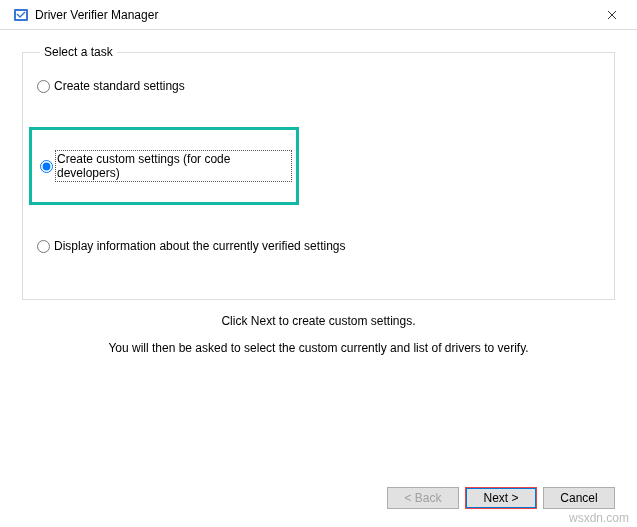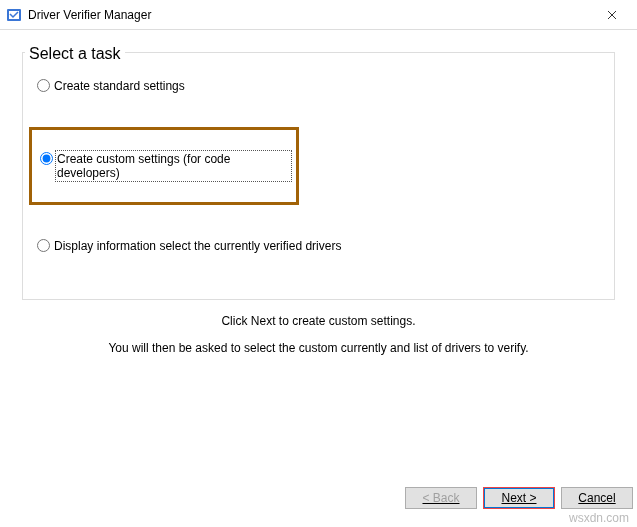--- a/index.html
+++ b/index.html
@@ -12,21 +12,21 @@
       width: 637px;
       height: 527px;
       overflow: hidden;
       position: relative;
     }
     .titlebar {
       height: 30px;
       border-bottom: 1px solid #ddd;
       display: flex;
       align-items: center;
-      padding: 0 2px 0 6px;
+      padding: 0 2px 0 13px;
     }
     .titlebar-icon {
       width: 16px; height: 16px;
       margin-right: 6px;
       display: inline-flex;
       align-items: center;
       justify-content: center;
     }
     .titlebar-title { flex: 1; }
     .close-btn {
@@ -40,57 +40,57 @@
     }
     .fieldset {
       border: 1px solid #ddd;
       padding: 20px 12px 36px 12px;
       position: relative;
       margin-top: 6px;
     }
     .legend {
       position: absolute;
       top: -8px;
-      left: 2px;
+      left: 17px;
       background: #fff;
       padding: 0 4px;
-      font-size: 16px;
+      font-size: 12px;
     }
     .radio-row {
       display: flex;
+      align-items: center;
       margin: 6px 0 54px 0;
     }
     .radio-row:last-of-type { margin-bottom: 10px; }
     .radio-row input[type="radio"] {
       margin: 0 4px 0 2px;
       width: 13px; height: 13px;
     }
     .radio-label {
       cursor: default;
     }
     .highlight-box {
-      border: 3px solid #a16207;
+      border: 3px solid #14b8a6;
       padding: 22px 6px;
       margin: -20px -3px 34px -6px;
       width: 270px;
     }
     .highlight-box .radio-row { margin: 0; }
     .dotted { outline: 1px dotted #555; outline-offset: 1px; }
     .instructions {
       margin: 10px 6px 0 6px;
       line-height: 1.9;
     }
     .instructions p { margin: 4px 0; text-align: center; }
     .button-bar {
       position: absolute;
-      right: 4px;
+      right: 22px;
       bottom: 18px;
       display: flex;
       gap: 6px;
-      text-decoration: underline;
     }
     .btn {
       min-width: 72px;
       height: 22px;
       border: 1px solid #adadad;
       background: #e1e1e1;
       font-family: inherit;
       font-size: 12px;
       padding: 0 10px;
       display: inline-flex;
@@ -149,21 +149,21 @@
       <div class="radio-row">
         <input type="radio" name="task" checked="" style="">
         <span class="radio-label dotted">Create custom settings (for code developers)</span>
       </div>
     </div>
 
 
 
     <div class="radio-row" style="margin-bottom:10px">
       <input type="radio" name="task" style="">
-      <span class="radio-label">Display information select the currently verified drivers</span>
+      <span class="radio-label">Display information about the currently verified settings</span>
     </div>
   </div>
 
   <div class="instructions">
     <p>Click Next to create custom settings.</p>
     <p>You will then be asked to select the custom currently and list of drivers to verify.</p>
   </div>
 </div>
 
 <div class="button-bar">

